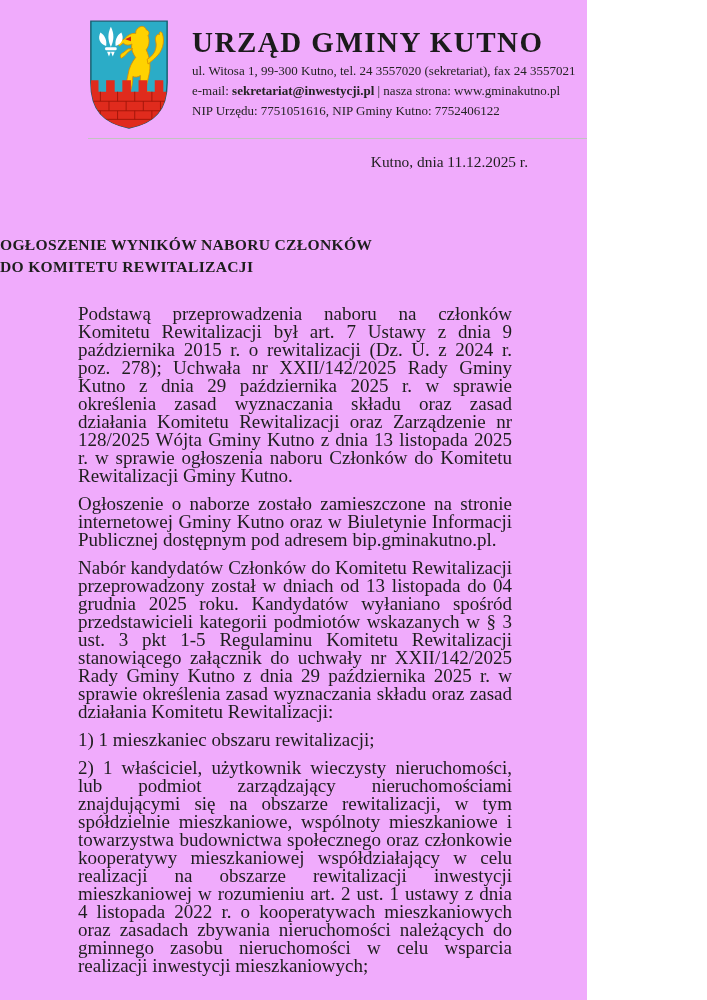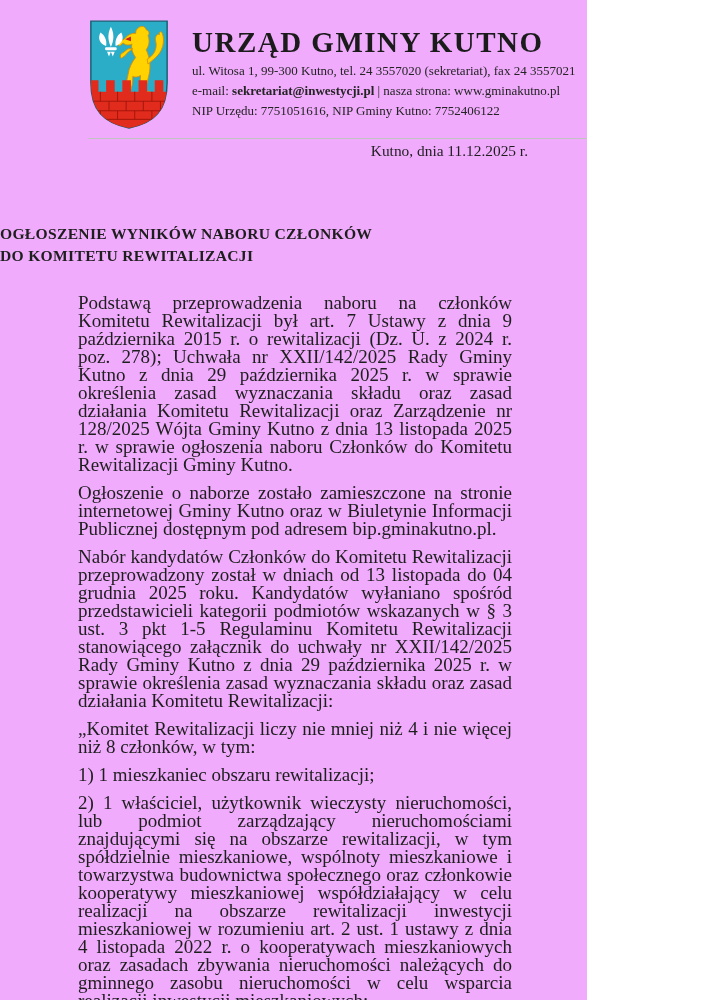--- a/index.html
+++ b/index.html
@@ -42,21 +42,21 @@
   }
   .addr b { font-weight: bold; }
 
   .rule {
     margin: 5px 0 0 88px;
     width: 560px;
     border-top: 1px solid #c2c2c2;
   }
 
   .date-line {
-    margin-top: 2px;
+    margin-top: 13px;
     margin-right: 59px;
     text-align: right;
     font-size: 15.4px;
     line-height: 20px;
   }
   .ref-number {
     margin-top: 6px;
     margin-left: 85px;
     font-size: 15.4px;
     font-weight: bold;
@@ -143,18 +143,17 @@
 
   <div class="doc-title">
     <div>OGŁOSZENIE WYNIKÓW NABORU CZŁONKÓW</div>
     <div>DO KOMITETU REWITALIZACJI</div>
   </div>
 
   <div class="body-text">
     <p>Podstawą przeprowadzenia naboru na członków Komitetu Rewitalizacji był art. 7 Ustawy z dnia 9 października 2015 r. o rewitalizacji (Dz. U. z 2024 r. poz. 278); Uchwała nr XXII/142/2025 Rady Gminy Kutno z dnia 29 października 2025 r. w sprawie określenia zasad wyznaczania składu oraz zasad działania Komitetu Rewitalizacji oraz Zarządzenie nr 128/2025 Wójta Gminy Kutno z dnia 13 listopada 2025 r. w sprawie ogłoszenia naboru Członków do Komitetu Rewitalizacji Gminy Kutno.</p>
     <p>Ogłoszenie o naborze zostało zamieszczone na stronie internetowej Gminy Kutno oraz w Biuletynie Informacji Publicznej dostępnym pod adresem bip.gminakutno.pl.</p>
     <p>Nabór kandydatów Członków do Komitetu Rewitalizacji przeprowadzony został w dniach od 13 listopada do 04 grudnia 2025 roku. Kandydatów wyłaniano spośród przedstawicieli kategorii podmiotów wskazanych w § 3 ust. 3 pkt 1-5 Regulaminu Komitetu Rewitalizacji stanowiącego załącznik do uchwały nr XXII/142/2025 Rady Gminy Kutno z dnia 29 października 2025 r. w sprawie określenia zasad wyznaczania składu oraz zasad działania Komitetu Rewitalizacji:</p>
-    <p>„Komitet Rewitalizacji liczy nie mniej niż 4 i nie więcej niż 8 członków, w tym:</p>
     <p>1) 1 mieszkaniec obszaru rewitalizacji;</p>
     <p>2) 1 właściciel, użytkownik wieczysty nieruchomości, lub podmiot zarządzający nieruchomościami znajdującymi się na obszarze rewitalizacji, w tym spółdzielnie mieszkaniowe, wspólnoty mieszkaniowe i towarzystwa budownictwa społecznego oraz członkowie kooperatywy mieszkaniowej współdziałający w celu realizacji na obszarze rewitalizacji inwestycji mieszkaniowej w rozumieniu art. 2 ust. 1 ustawy z dnia 4 listopada 2022 r. o kooperatywach mieszkaniowych oraz zasadach zbywania nieruchomości należących do gminnego zasobu nieruchomości w celu wsparcia realizacji inwestycji mieszkaniowych;</p>
   </div>
 
 </div>
 
 </body></html>

